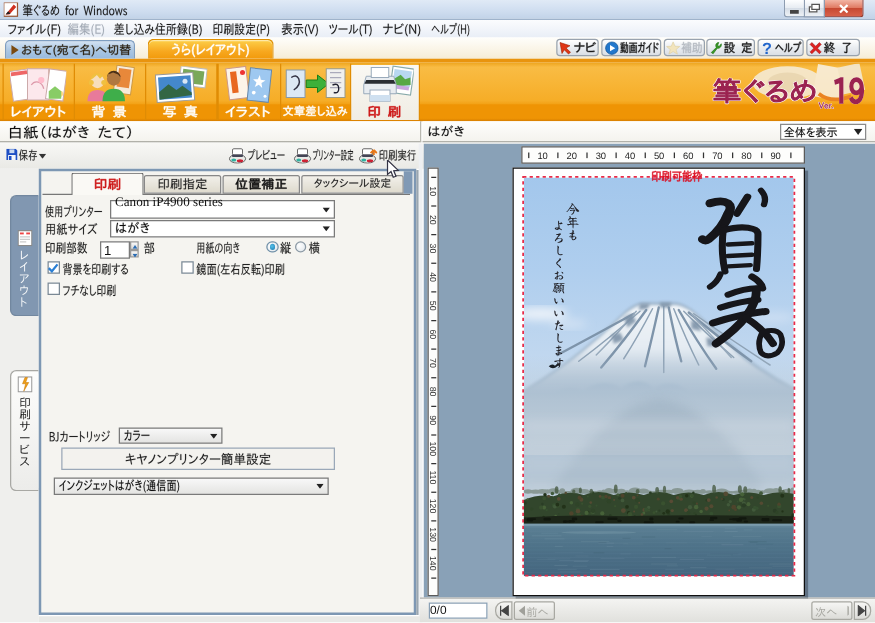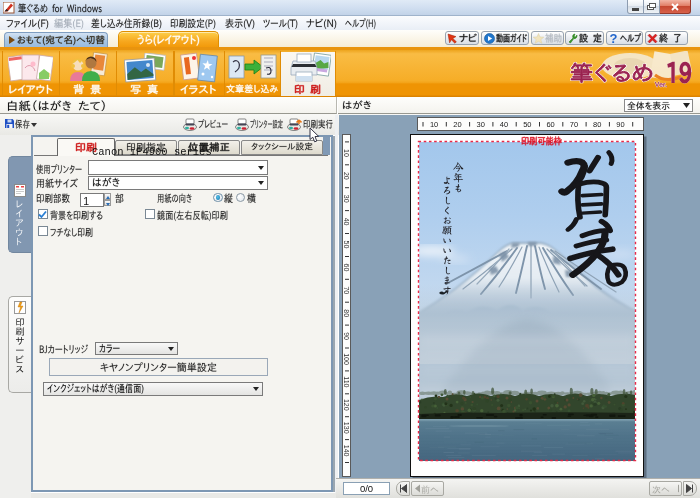--- a/index.html
+++ b/index.html
@@ -574,21 +574,21 @@
         <use href="#g109" transform="translate(1.0 9.2)scale(0.00358 -0.00513)"></use>
         <use href="#g110" transform="translate(8.3 9.2)scale(0.00358 -0.00513)"></use>
         <use href="#g46" transform="translate(15.7 9.2)scale(0.00358 -0.00513)"></use>
         <use href="#g96" transform="translate(22.3 9.2)scale(0.00358 -0.00513)"></use>
         <use href="#g97" transform="translate(27.8 9.2)scale(0.00358 -0.00513)"></use>
         <use href="#g98" transform="translate(34.1 9.2)scale(0.00358 -0.00513)"></use>
         <use href="#g40" transform="translate(40.1 9.2)scale(0.00358 -0.00513)"></use>
       </g>
     </svg>
     <div class="abs" style="left:88px;top:160px;width:180px;height:15px;background:#fff;border:1px solid #7a7a7a"></div>
-    <div class="abs" style="left:92px;top:146px;font-size:10.5px;color:#111;font-family:Liberation Mono, monospace">Canon iP4900 series</div>
+    <div class="abs" style="left:92px;top:157px;font-size:10.5px;color:#111;font-family:Liberation Serif, serif">Canon iP4900 series</div>
     <svg class="abs" style="left:258px;top:166px" width="6" height="4" viewBox="0 0 6 4">
       <path d="M0 0 h6 l-3 4 Z" fill="#222"></path>
     </svg>
     <svg class="abs" style="left:35.0px;top:178.0px" width="46" height="15" viewBox="0 0 46 15">
       <g fill="#222" stroke="#222" stroke-width="23">
         <use href="#g110" transform="translate(1.0 9.2)scale(0.00440 -0.00513)"></use>
         <use href="#g83" transform="translate(10.0 9.2)scale(0.00440 -0.00513)"></use>
         <use href="#g101" transform="translate(19.0 9.2)scale(0.00440 -0.00513)"></use>
         <use href="#g15" transform="translate(27.7 9.2)scale(0.00440 -0.00513)"></use>
         <use href="#g111" transform="translate(34.5 9.2)scale(0.00440 -0.00513)"></use>
@@ -1277,21 +1277,21 @@
       <g fill="#dd1022" stroke="#dd1022" stroke-width="84">
         <use href="#g31" transform="translate(1.0 8.6)scale(0.00400 -0.00479)"></use>
         <use href="#g32" transform="translate(9.2 8.6)scale(0.00400 -0.00479)"></use>
         <use href="#g151" transform="translate(17.4 8.6)scale(0.00400 -0.00479)"></use>
         <use href="#g152" transform="translate(25.6 8.6)scale(0.00400 -0.00479)"></use>
         <use href="#g153" transform="translate(33.8 8.6)scale(0.00400 -0.00479)"></use>
       </g>
     </svg>
     <div class="abs" style="left:31px;top:492.5px;width:305px;height:5.5px;background:#e9e9e6"></div>
     <div class="abs" style="left:336px;top:478px;width:364px;height:20px;background:linear-gradient(#f4f4f2,#e0e0dc);border-top:1px solid #b0b0ac"></div>
-    <div class="abs" style="left:343px;top:482px;width:47px;height:13px;background:#fff;border:1px solid #8aa0b4;font-size:9.5px;color:#111;text-align:center;line-height:12px;font-family:'Liberation Sans'">0/0</div>
+    <div class="abs" style="left:343px;top:482px;width:47px;height:13px;background:#fff;border:1px solid #8aa0b4;font-size:9.5px;color:#111;line-height:12px;font-family:'Liberation Sans'">0/0</div>
     <div class="abs" style="left:395.5px;top:481px;width:14.0px;height:15px;background:linear-gradient(#f6f6f4,#dcdcd8);border:1px solid #a8a8a2;border-radius:7px 0 0 7px"></div>
     <svg class="abs" style="left:398.5px;top:484px" width="8" height="9" viewBox="0 0 8 9">
       <path d="M1.5 0.5 v8 M8 0.5 L2.5 4.5 L8 8.5 Z" stroke="#444" fill="#444"></path>
     </svg>
     <div class="abs" style="left:411.0px;top:481px;width:33.0px;height:15px;background:linear-gradient(#f6f6f4,#dcdcd8);border:1px solid #a8a8a2;border-radius:2px"></div>
     <svg class="abs" style="left:414.0px;top:484px" width="27" height="9" viewBox="0 0 27 9">
       <path d="M6 0.5 L1 4.5 L6 8.5 Z" fill="#a0a09a"></path>
     </svg>
     <svg class="abs" style="left:421px;top:484.5px" width="20" height="10" viewBox="0 0 20 10">
       <g fill="#a8a8a2">

